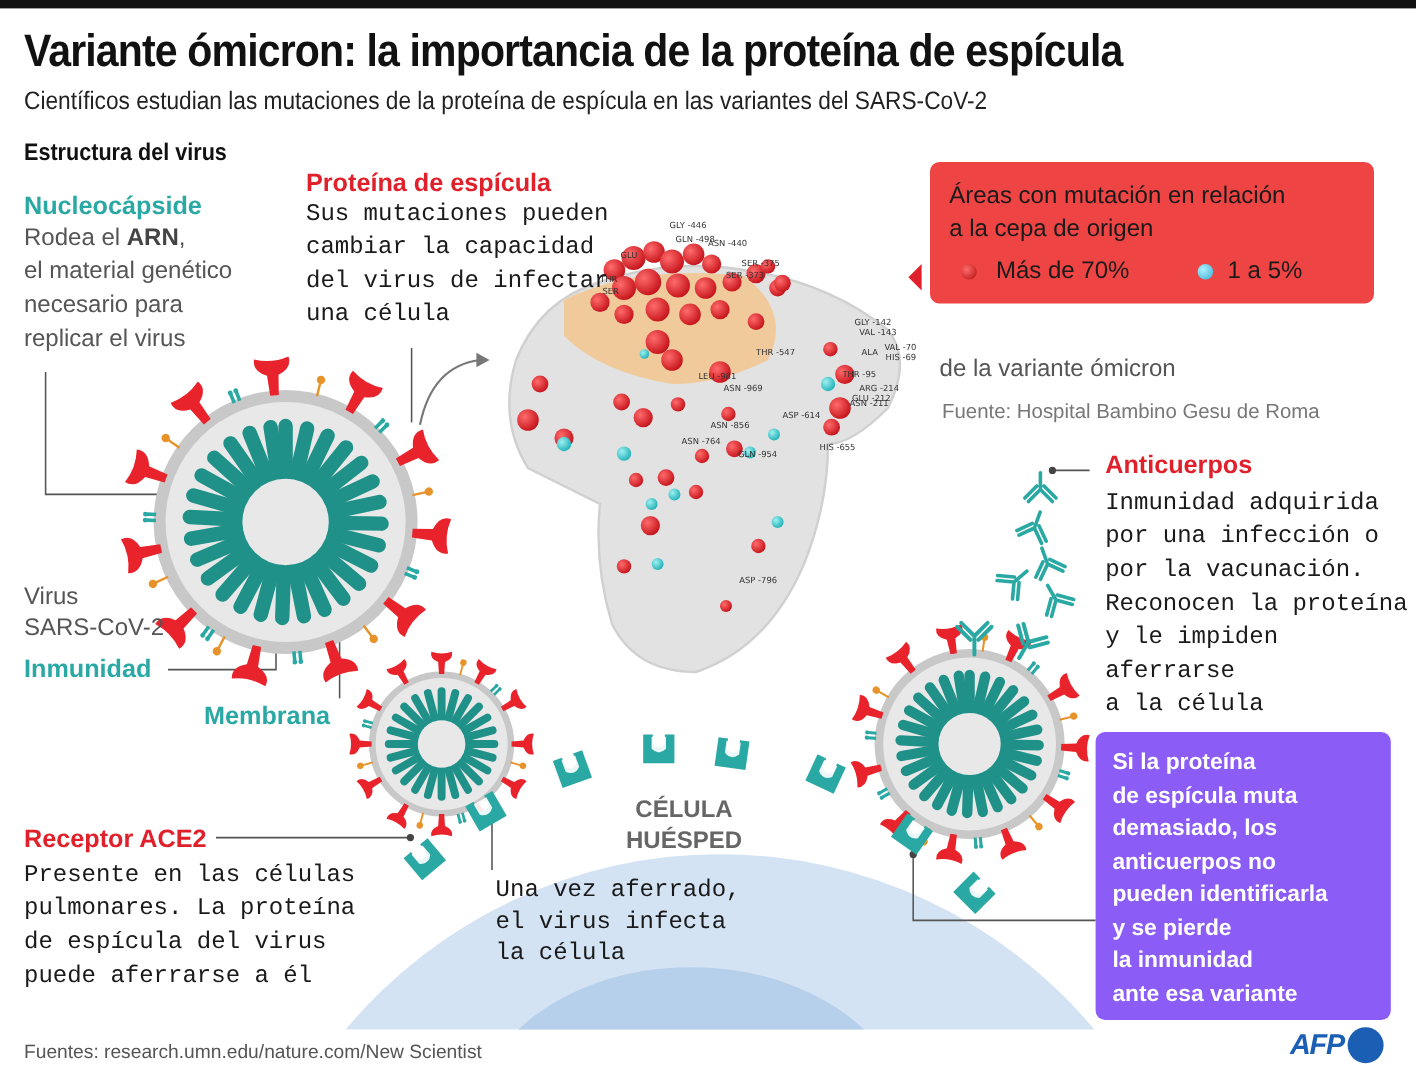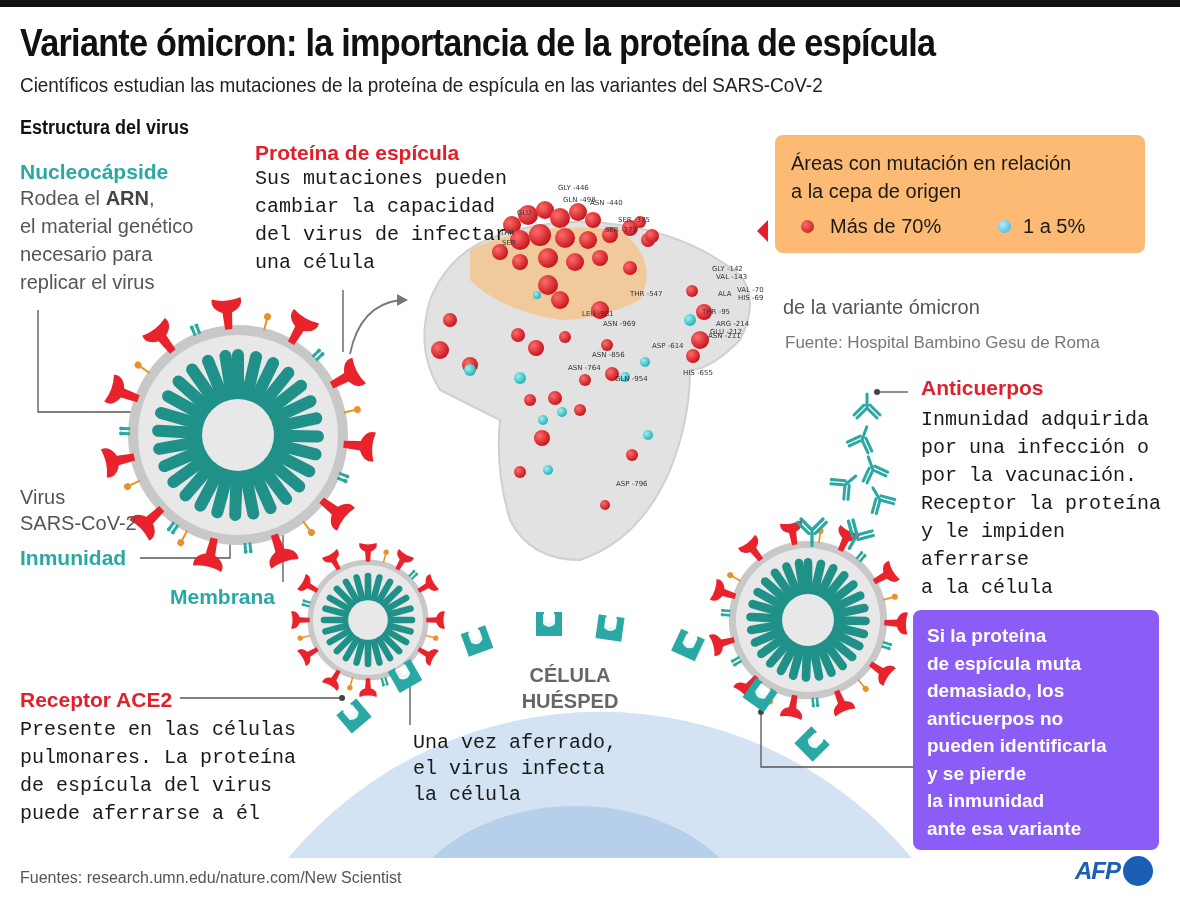--- a/index.html
+++ b/index.html
@@ -7,21 +7,21 @@
   body { position: relative; font-family: "Liberation Sans", "DejaVu Sans", sans-serif; color: #1a1a1a; }
   .abs { position: absolute; }
   .topbar { left: 0; top: 0; width: 1180px; height: 7px; background: #111; }
   .title { left: 20px; top: 22px; font-size: 38px; font-weight: bold; letter-spacing: -0.8px; color: #111; font-family: "Liberation Sans Narrow", "Liberation Sans", sans-serif; transform: scaleX(0.9); transform-origin: left; white-space: nowrap; }
   .subtitle { left: 20px; top: 73px; font-size: 21px; color: #222; transform: scaleX(0.9); transform-origin: left; white-space: nowrap; }
   .section { left: 20px; top: 116px; font-size: 20px; font-weight: bold; color: #111; transform: scaleX(0.9); transform-origin: left; white-space: nowrap; }
   .h-teal { color: #2aa8a3; font-weight: bold; font-size: 21px; }
   .h-red { color: #e0202b; font-weight: bold; font-size: 21px; }
   .txt { font-size: 20px; line-height: 28px; color: #1a1a1a; font-family: Liberation Mono, monospace; }
   .txt-gray { font-size: 20px; line-height: 28px; color: #555; }
-  .legend { left: 775px; top: 135px; width: 370px; height: 118px; background: #fdba74; border-radius: 8px; padding: 14px 16px; }
+  .legend { left: 775px; top: 135px; width: 370px; height: 118px; background: #ef4444; border-radius: 8px; padding: 14px 16px; }
   .legend-title { font-size: 20px; line-height: 28px; color: #1a1a1a; }
   .legend-row { display: flex; align-items: center; margin-top: 10px; font-size: 20px; }
   .dot { width: 13px; height: 13px; border-radius: 50%; display: inline-block; margin: 0 16px 0 8px; }
   .dot-red { background: radial-gradient(circle at 35% 35%, #ff6b6b, #b30c0c); }
   .dot-blue { background: radial-gradient(circle at 35% 35%, #aef0ff, #35aed3); }
   .legend-pointer { left: 757px; top: 220px; width: 0; height: 0; border-top: 11px solid transparent; border-bottom: 11px solid transparent; border-right: 11px solid #e0202b; }
   .caption { left: 783px; top: 268px; font-size: 20px; line-height: 26px; color: #555; }
   .source1 { left: 785px; top: 333px; font-size: 17px; color: #777; }
   .darkbox { left: 913px; top: 610px; width: 246px; height: 240px; background: #8b5cf6; border-radius: 8px; padding: 12px 14px; color: #fff; font-weight: bold; font-size: 19px; line-height: 27.5px; }
   .footer { left: 20px; top: 869px; font-size: 16px; color: #555; }
@@ -423,21 +423,21 @@
 </div>
 <div class="abs h-teal" style="left:20px; top:546px;">Inmunidad</div>
 <div class="abs h-teal" style="left:170px; top:585px;">Membrana</div>
 
 <div class="abs" style="left:921px; top:376px;">
   <div class="h-red">Anticuerpos</div>
   <div class="txt" style="margin-top:6px;">
     <span>Inmunidad adquirida</span><br>
     <span>por una infección o</span><br>
     <span>por la vacunación.</span><br>
-    <span>Receptor la proteína</span><br>
+    <span>Reconocen la proteína</span><br>
     <span>y le impiden aferrarse</span><br>
     <span>a la célula</span>
   </div>
 </div>
 
 <div class="abs cell-label">
   <span>CÉLULA</span><br>
   <span>HUÉSPED</span>
 </div>
 

